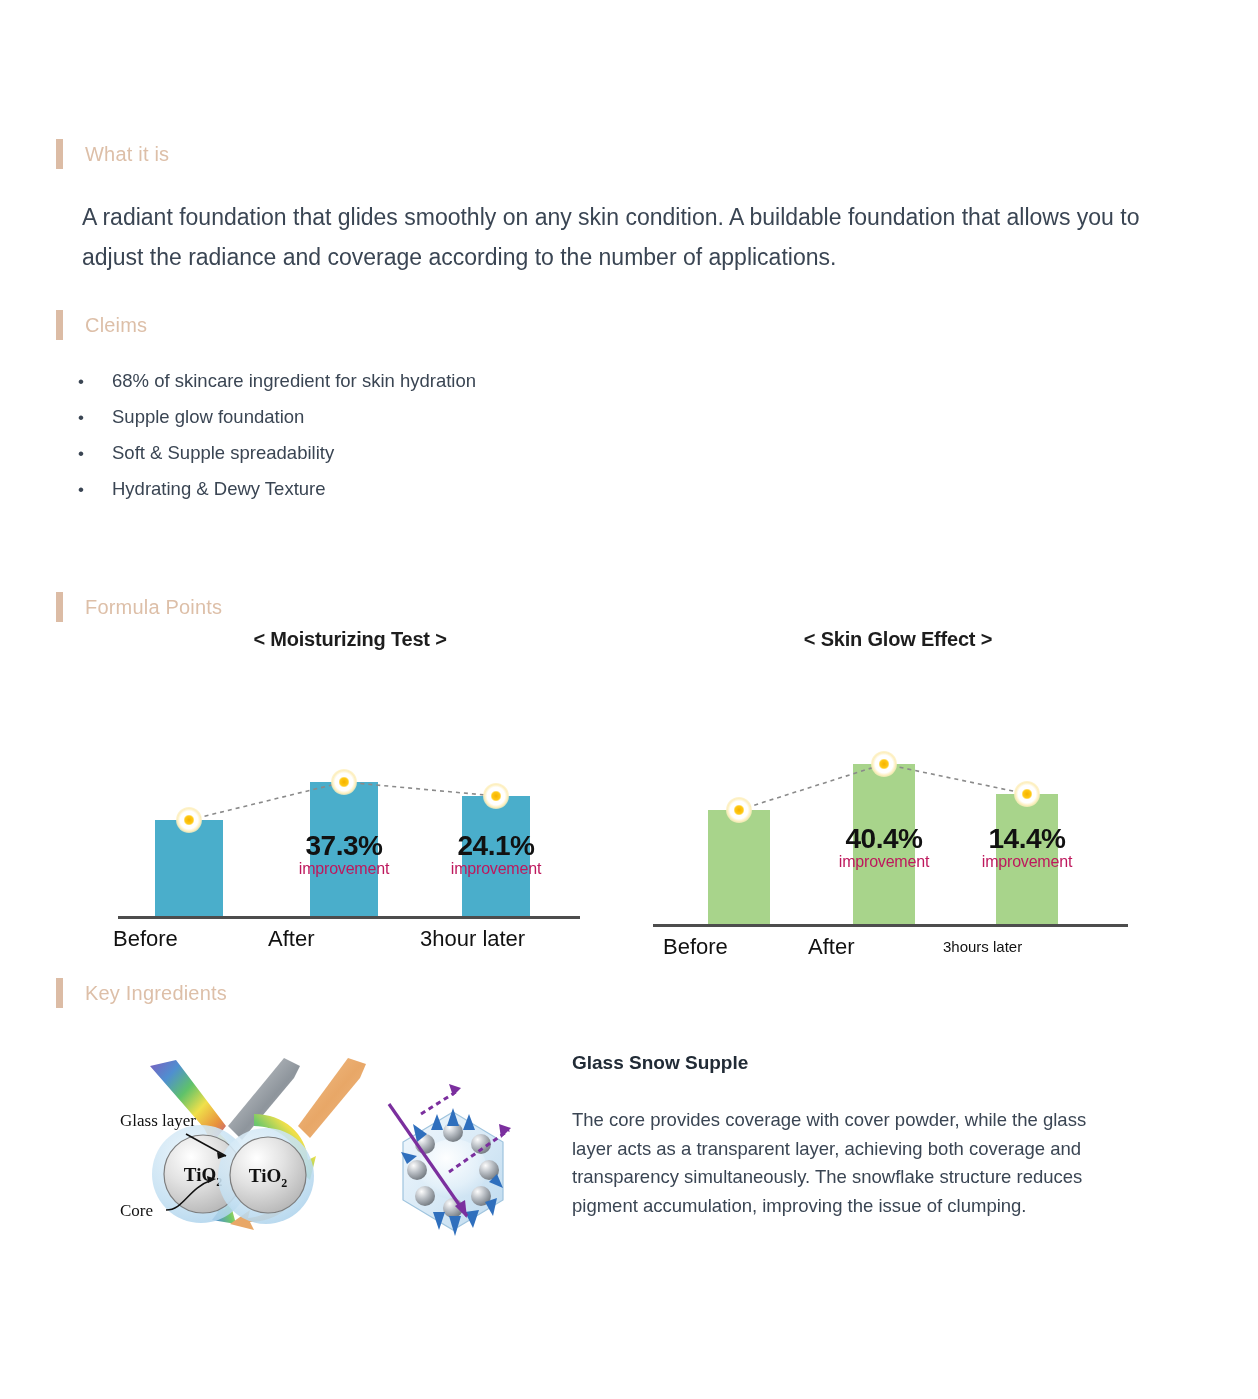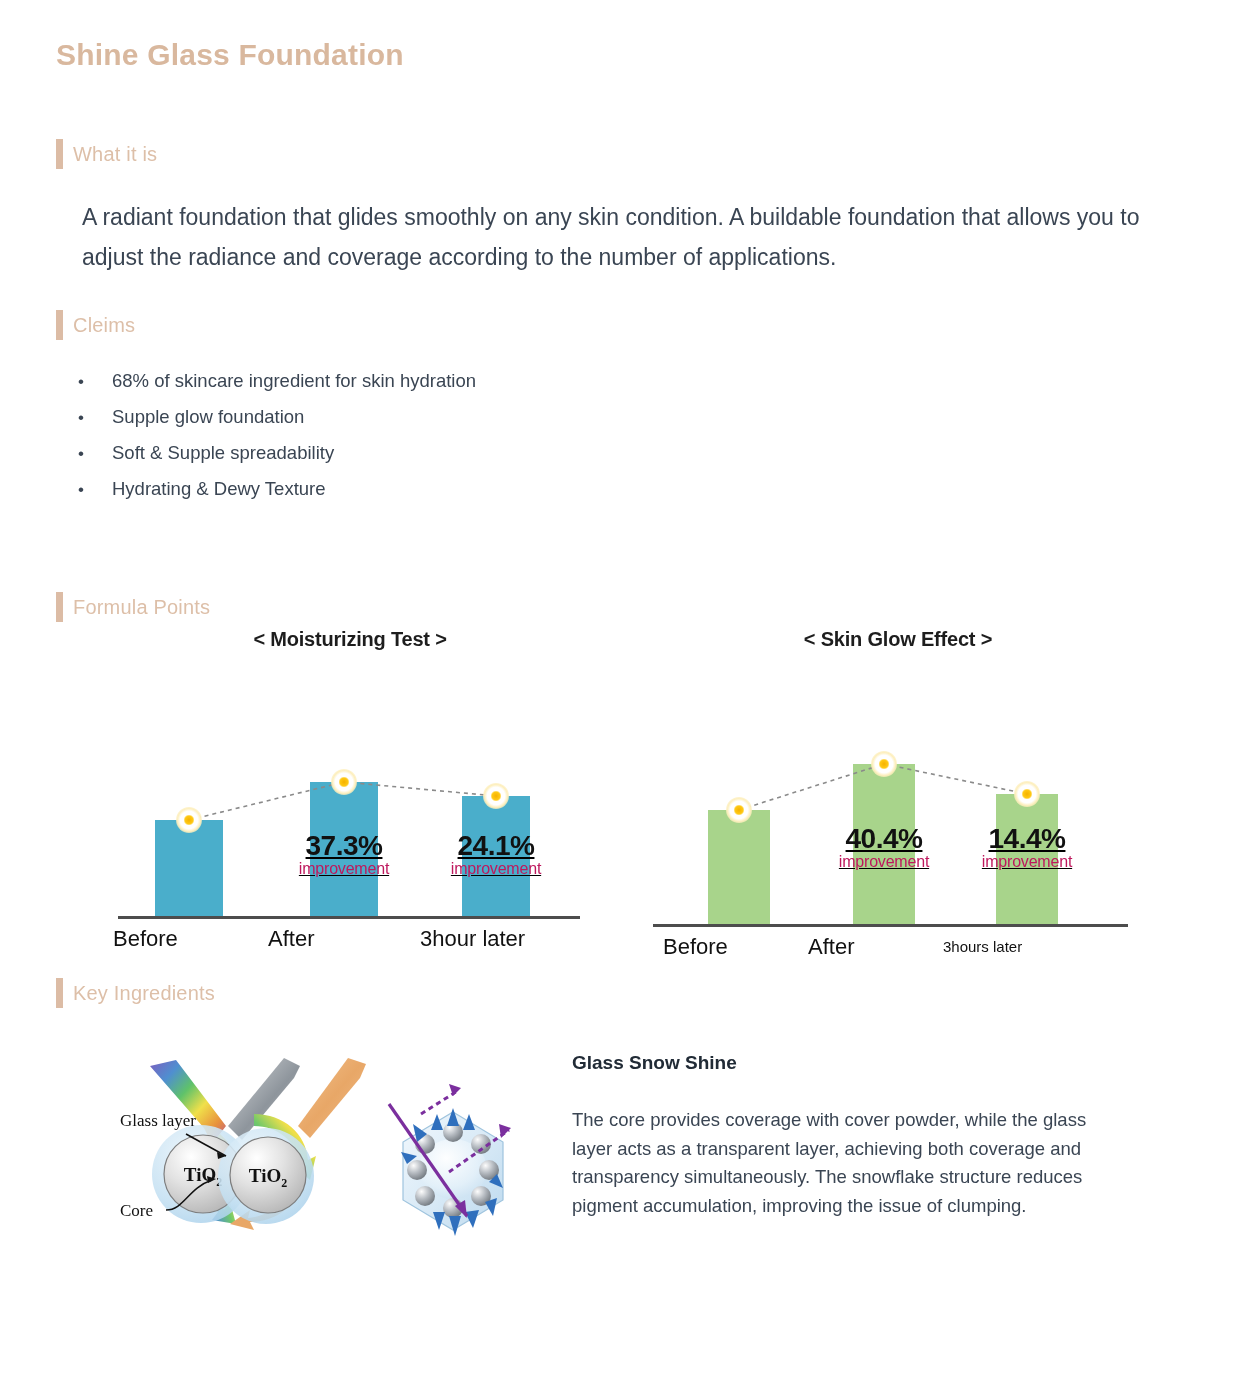--- a/index.html
+++ b/index.html
@@ -26,21 +26,21 @@
     font-weight: bold;
     color: #d9b89e;
     letter-spacing: 0.2px;
   }
 
   
   .section-head {
     position: absolute;
     display: flex;
     align-items: center;
-    gap: 10px;
+    gap: 22px;
   }
   .section-bar {
     width: 7px;
     height: 30px;
     background: #dcbca5;
     flex: 0 0 auto;
   }
   .section-label {
     font-size: 20px;
     color: #ddbfa8;
@@ -113,21 +113,20 @@
     font-size: 22px;
     color: #111111;
     text-align: left;
     white-space: nowrap;
     font-family: "Liberation Sans", sans-serif;
   }
   .improve-wrap {
     position: absolute;
     text-align: center;
     white-space: nowrap;
-    text-decoration: underline;
   }
   .improve-value {
     font-size: 28px;
     font-weight: bold;
     color: #111111;
     letter-spacing: -0.5px;
     line-height: 1.05;
   }
   .improve-sub {
     font-size: 16px;
@@ -182,21 +181,20 @@
   }
   .disclaimer .word {
     color: #e8616b;
   }
 </style>
 </head>
 <body>
 
 <div class="page">
 
-  <div class="doc-title">Shine Glass Foundation</div>
 
   <div class="section-head" style="left:56px; top:139px;">
     <div class="section-bar"></div>
     <div class="section-label">What it is</div>
   </div>
 
   <div class="body-text" style="left:82px; top:198px; width:1110px;">A radiant foundation that glides smoothly on any skin condition. A buildable foundation that allows you to adjust the radiance and coverage according to the number of applications.</div>
 
   <div class="section-head" style="left:56px; top:310px;">
     <div class="section-bar"></div>
@@ -436,18 +434,18 @@
           <polygon points="74,106 62,94 72,88" fill="#7b2f9e"></polygon>
           <path d="M28,2 L66,-22" stroke="#7b2f9e" stroke-width="3" fill="none" stroke-dasharray="5 4"></path>
           <polygon points="68,-24 56,-28 60,-16" fill="#7b2f9e"></polygon>
           <path d="M56,60 L116,18" stroke="#7b2f9e" stroke-width="3" fill="none" stroke-dasharray="5 4"></path>
           <polygon points="118,16 106,12 108,26" fill="#7b2f9e"></polygon>
         </g>
       </g>
     </svg>
   </div>
 
-  <div class="ing-title">Glass Snow Shine</div>
+  <div class="ing-title">Glass Snow Supple</div>
 
   <div class="ing-body">The core provides coverage with cover powder, while the glass layer acts as a transparent layer, achieving both coverage and transparency simultaneously. The snowflake structure reduces pigment accumulation, improving the issue of clumping.</div>
 
 
 </div>
 
 </body></html>

